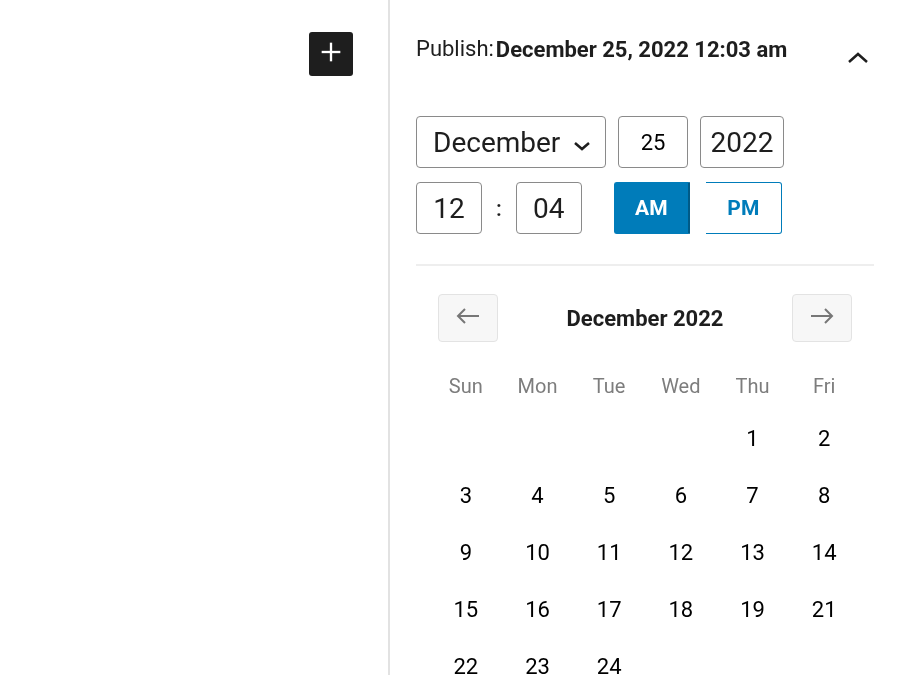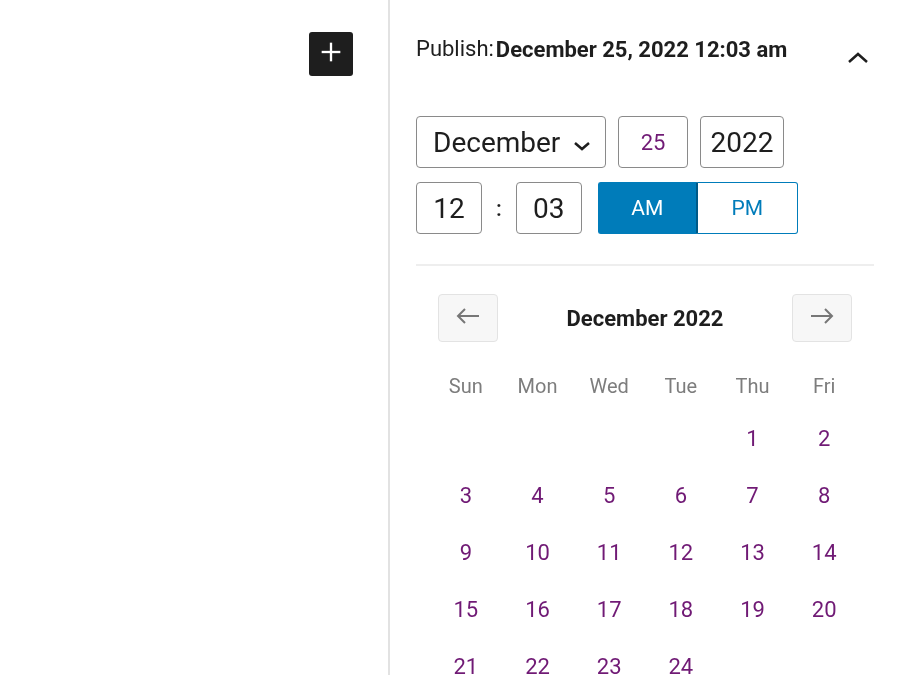--- a/index.html
+++ b/index.html
@@ -23,35 +23,35 @@
   .row { display: flex; align-items: center; gap: 12px; }
   .field { border: 1.5px solid #8a8a8a; border-radius: 4px; background: #fff; display: flex; align-items: center; justify-content: center; font-size: 28px; padding: 0 14px; height: 52px; }
   .field.month { width: 190px; justify-content: space-between; padding: 0 14px 0 16px; }
   .field.day { width: 70px; }
   .field.year { width: 84px; }
   .field.time { width: 66px; }
   .colon { font-size: 22px; font-weight: 500; padding: 0 2px; }
   .month-caret svg { width: 18px; height: 12px; stroke: #1e1e1e; stroke-width: 2.5; fill: none; }
 
   .ampm { display: flex; height: 52px; margin-left: 4px; }
-  .ampm-btn { width: 100px; display: flex; align-items: center; justify-content: center; font-size: 21px; font-weight: 400; border: 1.5px solid #007cba; background: #fff; color: #007cba; }
+  .ampm-btn { width: 76px; display: flex; align-items: center; justify-content: center; font-size: 21px; font-weight: 700; border: 1.5px solid #007cba; background: #fff; color: #007cba; margin-left: 16px; }
   .ampm-btn.active { background: #007cba; color: #fff; border: 1.5px solid #007cba; border-right: 2px solid #005a87; }
   .ampm-btn.am { border-radius: 3px 0 0 3px; }
   .ampm-btn.pm { border-radius: 0 3px 3px 0; border-left: none; }
 
   .hr { border: none; border-top: 2px solid #eee; margin: 30px 0 28px 0; }
 
   .cal-header { display: flex; align-items: center; justify-content: space-between; padding: 0 22px 0 22px; }
   .nav-btn { width: 60px; height: 48px; border: 1.5px solid #e3e3e3; background: #f7f7f7; border-radius: 4px; display: flex; align-items: center; justify-content: center; }
   .nav-btn svg { width: 26px; height: 18px; stroke: #777; stroke-width: 2; fill: none; }
   .cal-title { font-size: 22px; font-weight: 700; }
 
   .cal-grid { margin-top: 24px; display: grid; grid-template-columns: repeat(6, 1fr); gap: 4px 0; padding: 0 14px; }
   .dow { text-align: center; font-size: 20px; color: #7d7d7d; font-weight: 400; padding: 8px 0 10px 0; }
-  .day { text-align: center; font-size: 22px; color: #701a75; padding: 14px 0; }
+  .day { text-align: center; font-size: 22px; color: #000000; padding: 14px 0; }
   .day.empty { color: transparent; }
 </style>
 </head>
 <body>
 
 <div class="canvas">
   <div class="divider-vertical"></div>
 
   <div class="add-btn">
     <span>
@@ -92,21 +92,21 @@
         <div class="field year">
           <span>2022</span>
         </div>
       </div>
       <div class="row">
         <div class="field time">
           <span>12</span>
         </div>
         <span class="colon">:</span>
         <div class="field time">
-          <span>03</span>
+          <span>04</span>
         </div>
         <div class="ampm">
           <div class="ampm-btn am active">
               <span>AM</span>
             </div>
           <div class="ampm-btn pm">
               <span>PM</span>
             </div>
         </div>
       </div>
@@ -126,22 +126,22 @@
         <span><svg viewBox="0 0 26 18">
               <line x1="2" y1="9" x2="23" y2="9"></line>
               <polyline points="16,2 23,9 16,16"></polyline>
             </svg></span>
       </div>
     </div>
 
     <div class="cal-grid" id="cal-grid">
         <div class="dow">Sun</div>
         <div class="dow">Mon</div>
+        <div class="dow">Tue</div>
         <div class="dow">Wed</div>
-        <div class="dow">Tue</div>
         <div class="dow">Thu</div>
         <div class="dow">Fri</div>
         <div class="day empty"></div>
         <div class="day empty"></div>
         <div class="day empty"></div>
         <div class="day empty"></div>
         <div class="day">1</div>
         <div class="day">2</div>
         <div class="day">3</div>
         <div class="day">4</div>
@@ -153,21 +153,20 @@
         <div class="day">10</div>
         <div class="day">11</div>
         <div class="day">12</div>
         <div class="day">13</div>
         <div class="day">14</div>
         <div class="day">15</div>
         <div class="day">16</div>
         <div class="day">17</div>
         <div class="day">18</div>
         <div class="day">19</div>
-        <div class="day">20</div>
         <div class="day">21</div>
         <div class="day">22</div>
         <div class="day">23</div>
         <div class="day">24</div>
       </div>
 
   </div>
 </div>
 
 </body></html>

